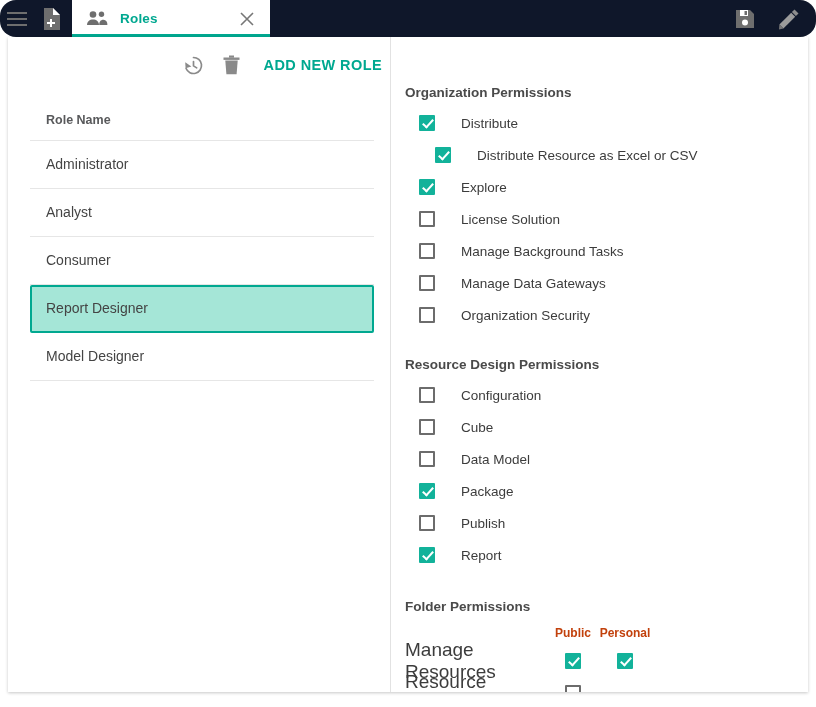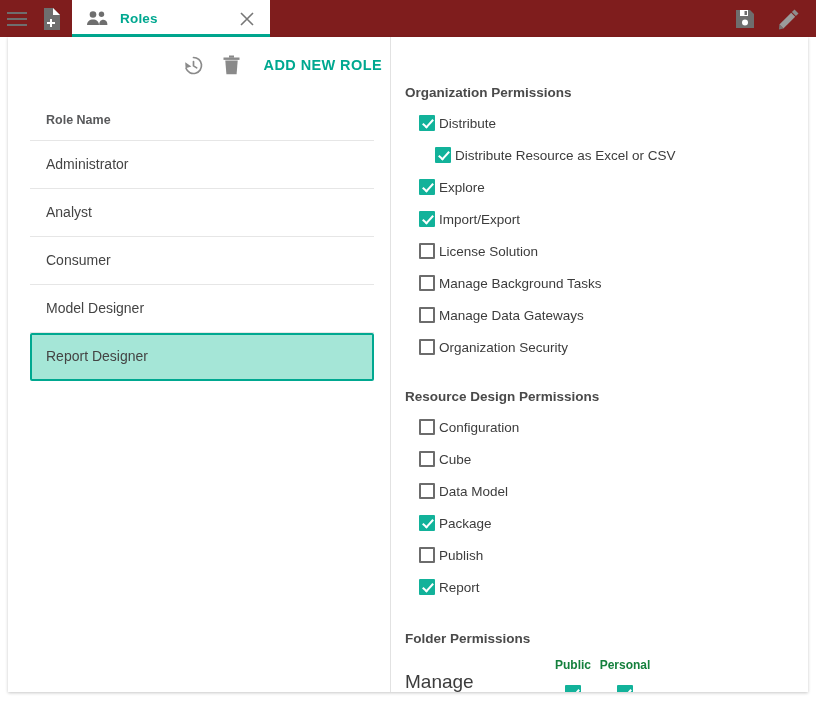--- a/index.html
+++ b/index.html
@@ -13,23 +13,24 @@
     font-family: "Liberation Sans", sans-serif;
     overflow: hidden;
   }
 
   
   .toolbar {
     position: absolute;
     left: 0; top: 0;
     width: 816px;
     height: 37px;
-    background: #7f1d1d;
-    display: flex;
-    align-items: center;
+    background: #0f172a;
+    display: flex;
+    align-items: center;
+    border-radius: 16px;
   }
   .tb-icon {
     width: 34px;
     height: 37px;
     display: flex;
     align-items: center;
     justify-content: center;
     color: #6e6e6e;
   }
   .tb-icon svg { display: block; }
@@ -166,21 +167,21 @@
     font-weight: bold;
     color: #4a4a4a;
     margin: 0 0 7px 0;
   }
   .sec-title.spaced { margin-top: 26px; }
   .sec-title.folder { margin-top: 28px; }
 
   .perm {
     display: flex;
     align-items: center;
-    gap: 4px;
+    gap: 26px;
     height: 32px;
     padding-left: 14px;
   }
   .perm.sub { padding-left: 30px; }
   .perm-label {
     font-size: 13.5px;
     color: #3c3c3c;
   }
 
   
@@ -226,21 +227,21 @@
   }
   .fg-col {
     width: 52px;
     display: flex;
     justify-content: center;
     align-items: center;
   }
   .fg-head .fg-col {
     font-size: 12px;
     font-weight: bold;
-    color: #15803d;
+    color: #c2410c;
   }
   .fg-head { height: 24px; }
   .fg-empty { width: 52px; }
 </style>
 </head>
 <body>
 
 <div class="toolbar">
   <div class="tb-icon">
     <svg width="20" height="14" viewBox="0 0 20 14">
@@ -316,44 +317,40 @@
         </svg>
       </span>
       <span class="add-new-role">ADD NEW ROLE</span>
     </div>
 
     <div class="role-table">
       <div class="role-head">Role Name</div>
       <div class="role-row">Administrator</div>
       <div class="role-row">Analyst</div>
       <div class="role-row">Consumer</div>
+      <div class="role-row selected">Report Designer</div>
       <div class="role-row">Model Designer</div>
-      <div class="role-row selected">Report Designer</div>
     </div>
   </div>
 
   <div class="right-panel">
 
     <div class="sec-title">Organization Permissions</div>
 
     <div class="perm">
       <span class="cb on"></span>
       <span class="perm-label">Distribute</span>
     </div>
     <div class="perm sub">
       <span class="cb on"></span>
       <span class="perm-label">Distribute Resource as Excel or CSV</span>
     </div>
     <div class="perm">
       <span class="cb on"></span>
       <span class="perm-label">Explore</span>
-    </div>
-    <div class="perm">
-      <span class="cb on"></span>
-      <span class="perm-label">Import/Export</span>
     </div>
     <div class="perm">
       <span class="cb"></span>
       <span class="perm-label">License Solution</span>
     </div>
     <div class="perm">
       <span class="cb"></span>
       <span class="perm-label">Manage Background Tasks</span>
     </div>
     <div class="perm">

